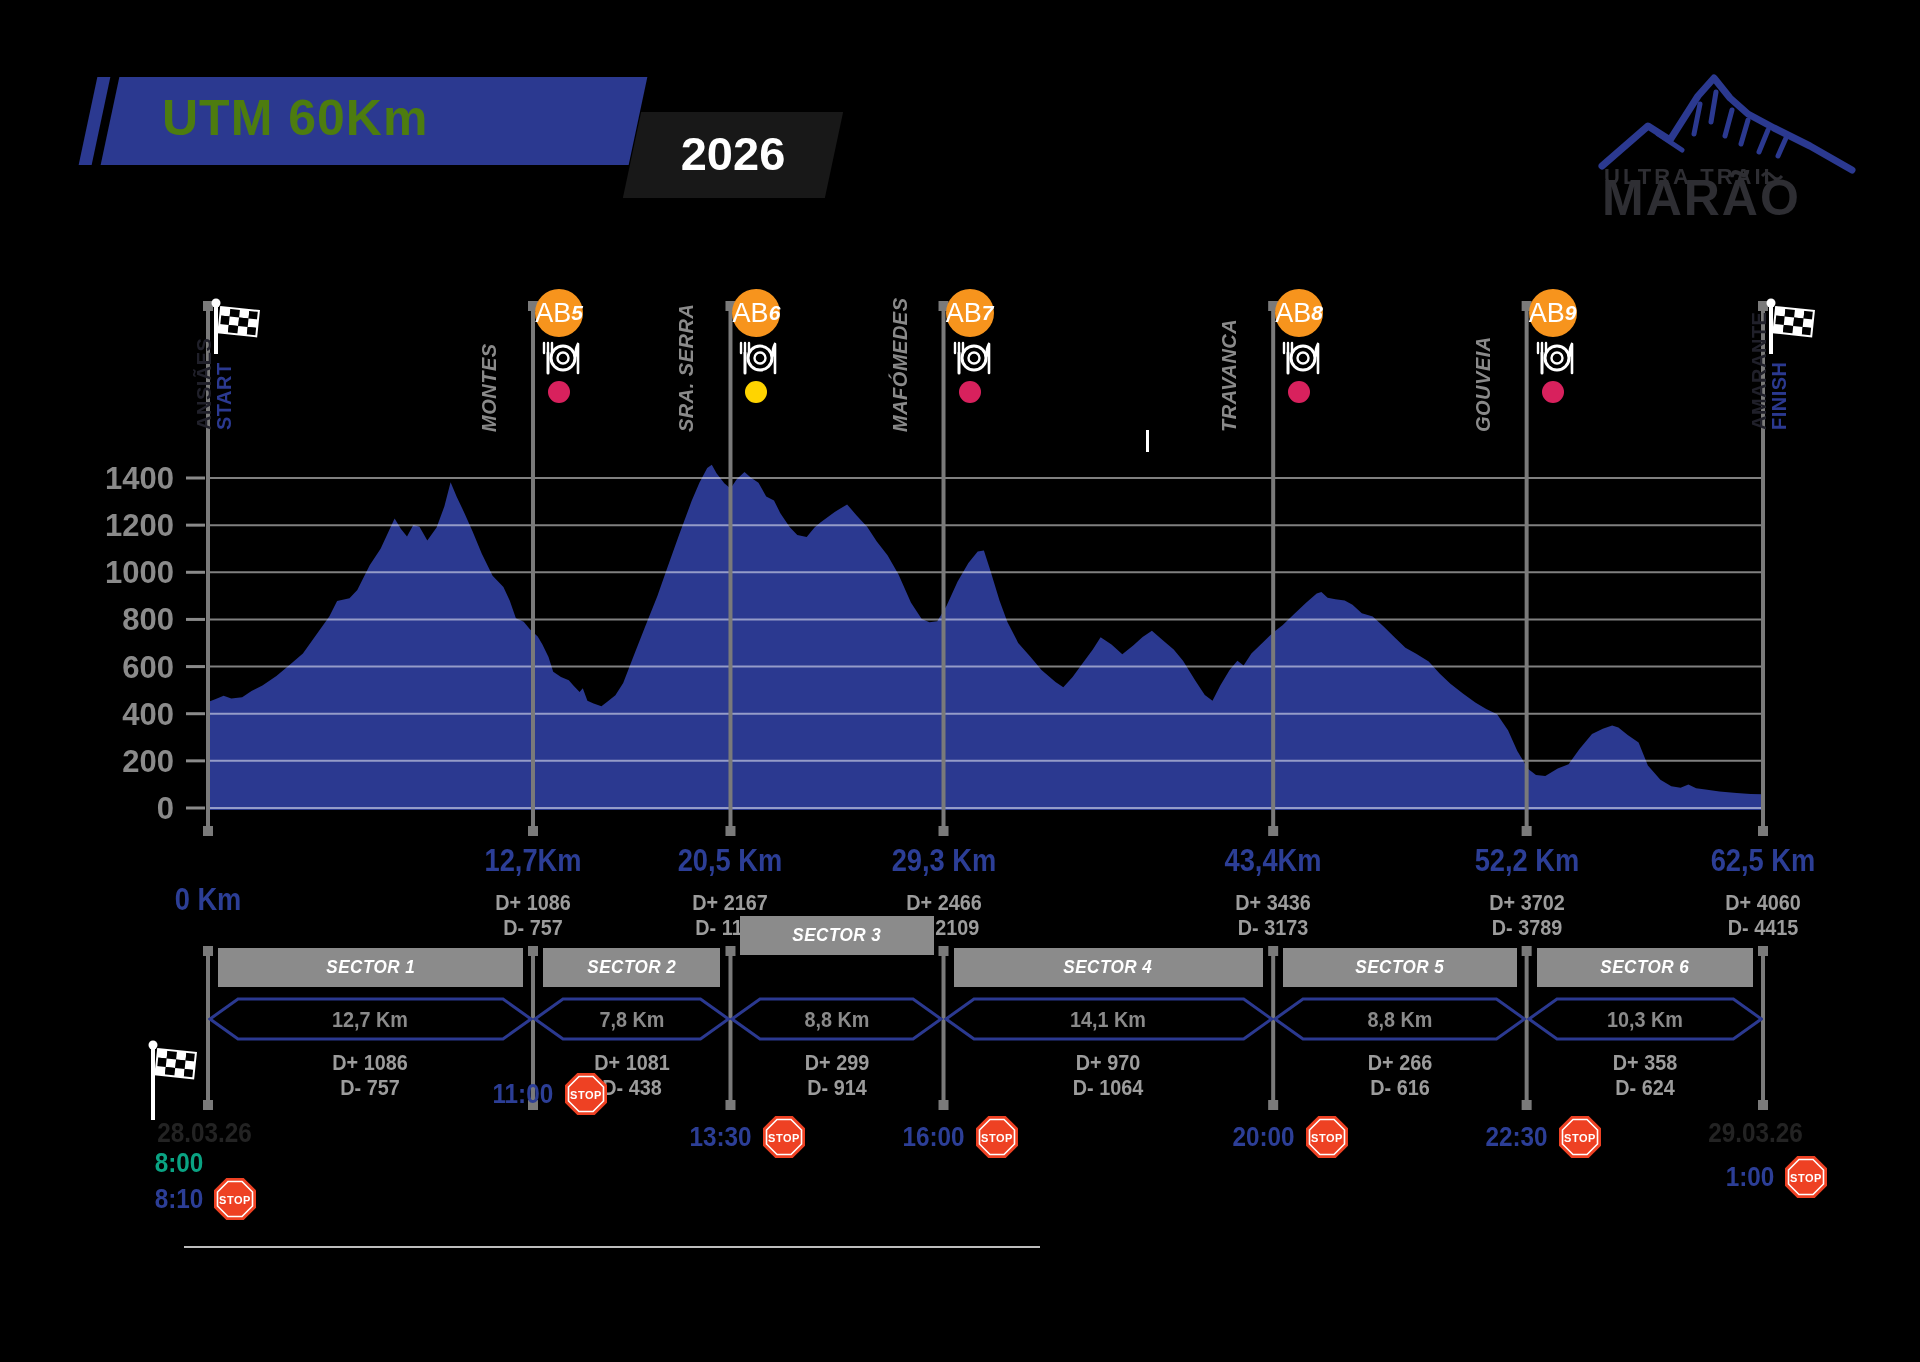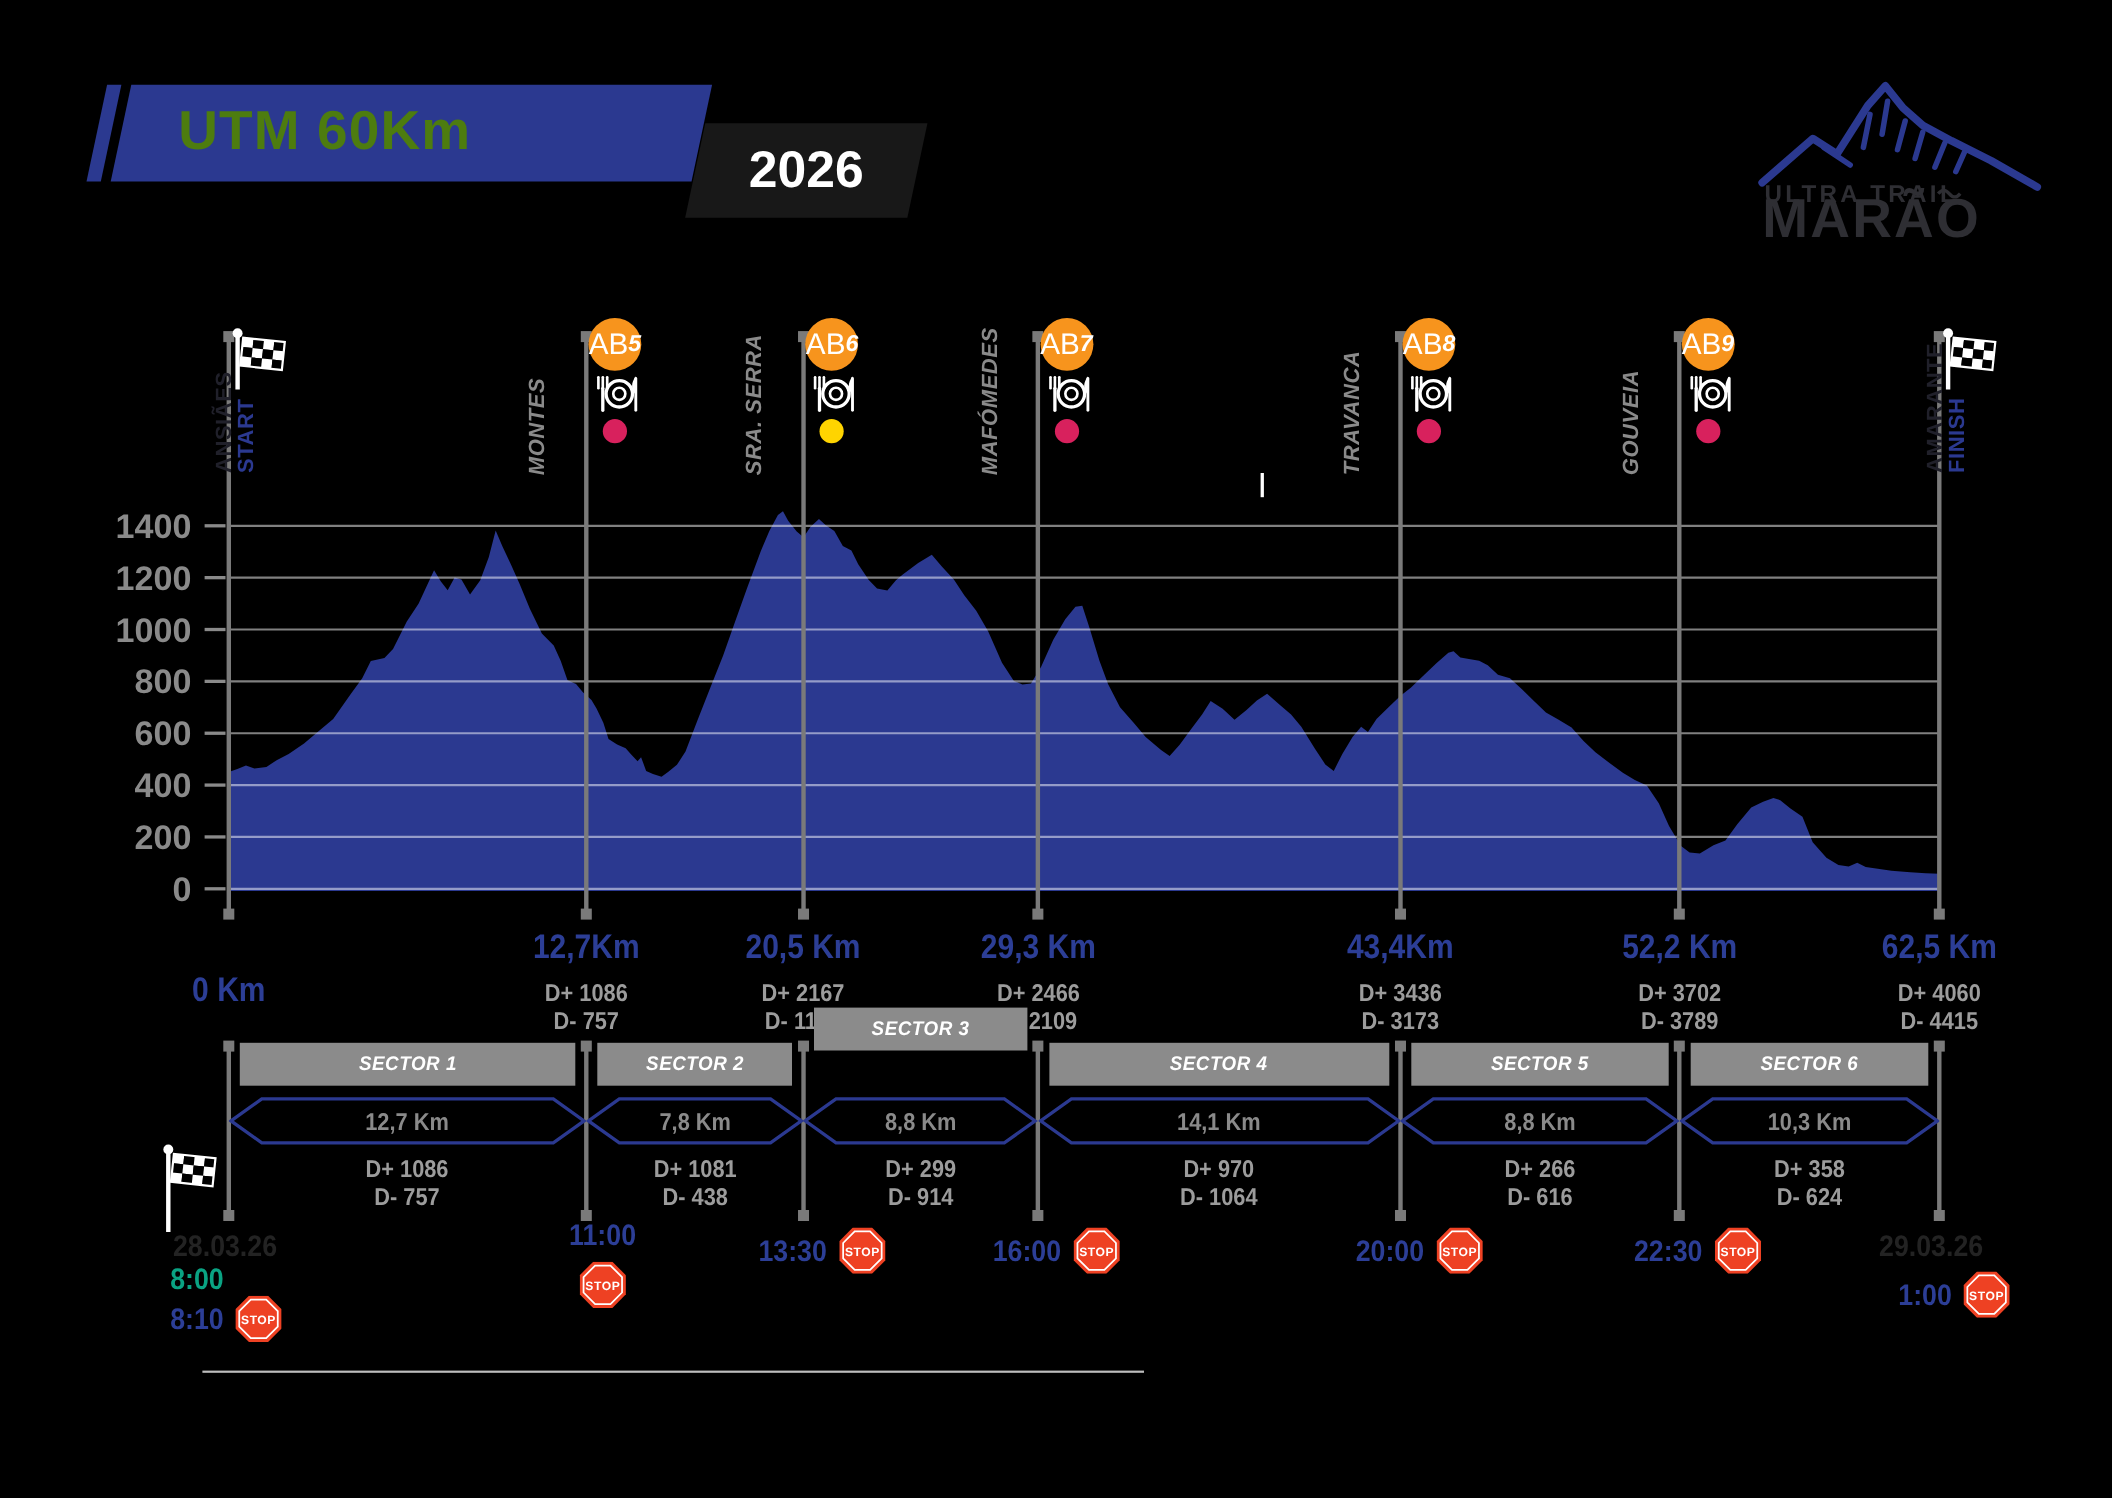--- a/index.html
+++ b/index.html
@@ -379,21 +379,21 @@
       <div class="date" style="left: 152px; top: 1118px;">28.03.26</div>
       <div class="time teal" style="position: absolute; left: 152px; top: 1148px;">8:00</div>
       <div class="time-row" style="left: 152px; top: 1178px;">
         <div class="time" style="position: static;">8:10</div>
         <svg width="42" height="42">
           <polygon points="12.3,0 29.7,0 42,12.3 42,29.7 29.7,42 12.3,42 0,29.7 0,12.3" fill="#ee4123"></polygon>
           <polygon points="14,3.5 28,3.5 38.5,14 38.5,28 28,38.5 14,38.5 3.5,28 3.5,14" fill="none" stroke="#fff" stroke-width="1.6"></polygon>
           <text x="21" y="26" text-anchor="middle" font-size="11" font-weight="800" fill="#fff" letter-spacing=".5">STOP</text>
         </svg>
       </div>
-      <div class="time-row" style="left: 452.995px; top: 1108px; width: 190px; flex-direction: column;">
+      <div class="time-row" style="left: 452.995px; top: 1073px; width: 190px;">
         <div class="time" style="position: static;">11:00</div>
         <svg width="42" height="42">
           <polygon points="12.3,0 29.7,0 42,12.3 42,29.7 29.7,42 12.3,42 0,29.7 0,12.3" fill="#ee4123"></polygon>
           <polygon points="14,3.5 28,3.5 38.5,14 38.5,28 28,38.5 14,38.5 3.5,28 3.5,14" fill="none" stroke="#fff" stroke-width="1.6"></polygon>
           <text x="21" y="26" text-anchor="middle" font-size="11" font-weight="800" fill="#fff" letter-spacing=".5">STOP</text>
         </svg>
       </div>
       <div class="time-row" style="left: 650.48px; top: 1116px; width: 190px;">
         <div class="time" style="position: static;">13:30</div>
         <svg width="42" height="42">

